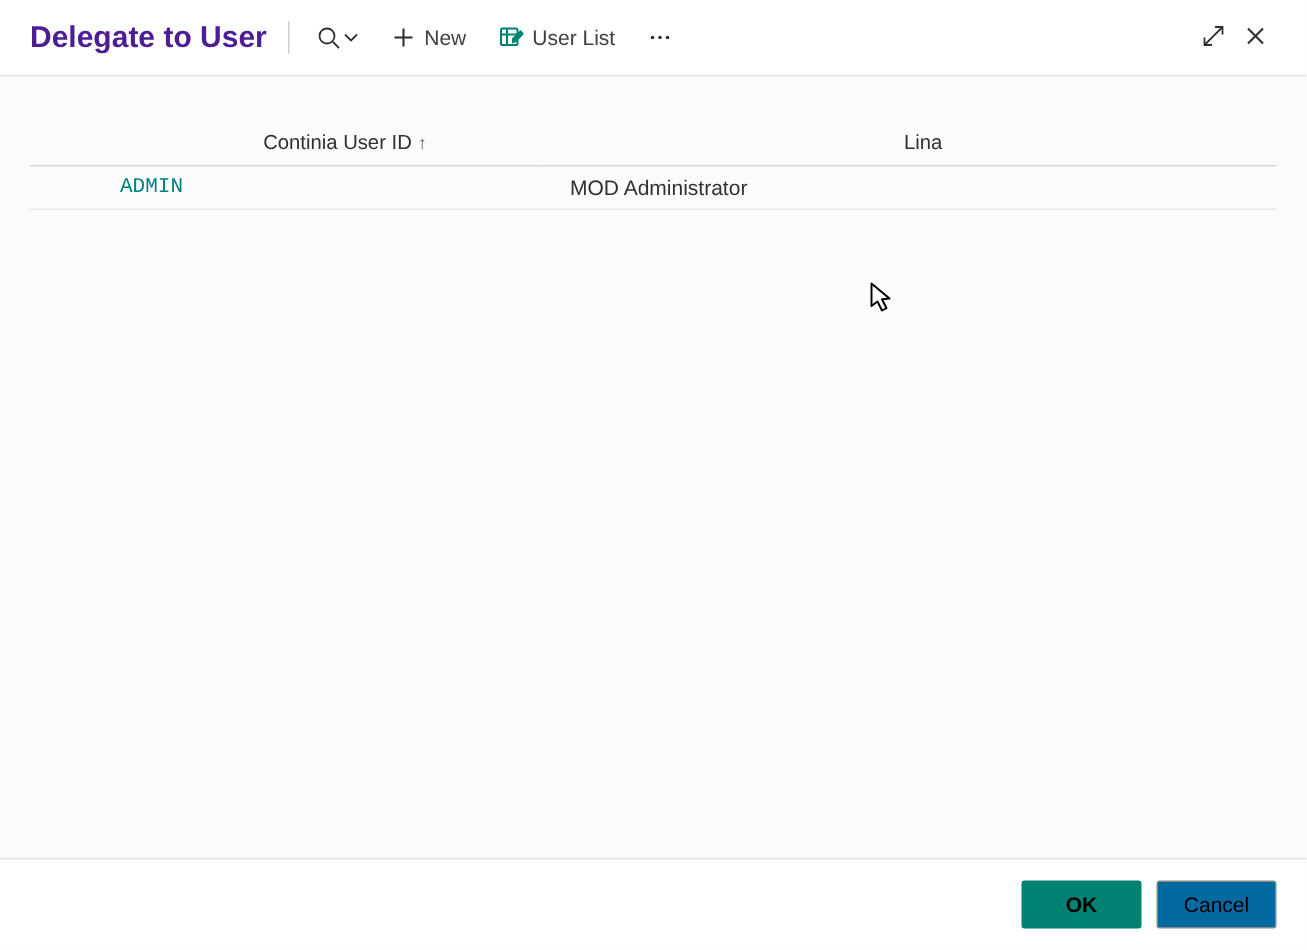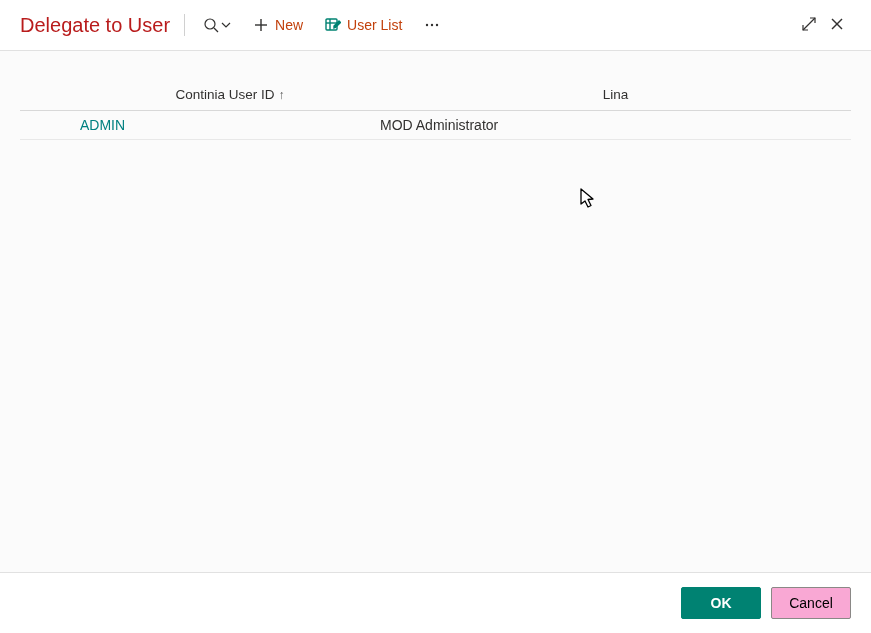--- a/index.html
+++ b/index.html
@@ -21,37 +21,37 @@
     }
     
     .header {
       display: flex;
       align-items: center;
       padding: 8px 20px;
       height: 50px;
     }
     .title {
       font-size: 20px;
-      font-weight: 400;
-      color: #b91c1c;
+      font-weight: 700;
+      color: #4c1d95;
       margin-right: 14px;
     }
     .divider-v {
       width: 1px;
       height: 22px;
       background: #d0d0d0;
       margin-right: 10px;
     }
     .tool-btn {
       display: inline-flex;
       align-items: center;
       padding: 4px 8px;
       margin-right: 6px;
       cursor: pointer;
-      color: #c2410c;
+      color: #404040;
       border-radius: 2px;
     }
     .tool-icon {
       display: inline-flex;
       align-items: center;
       justify-content: center;
       width: 16px;
       height: 16px;
     }
     .tool-icon + .tool-label { margin-left: 6px; }
@@ -124,28 +124,28 @@
       padding: 12px 20px;
       gap: 10px;
       height: 60px;
     }
     .btn {
       min-width: 80px;
       height: 32px;
       padding: 0 16px;
       font-size: 14px;
       border: 1px solid #8a8886;
-      background: #f9a8d4;
+      background: #0369a1;
       cursor: pointer;
       border-radius: 2px;
     }
     .btn.primary {
       background: #008272;
       border-color: #008272;
-      color: #ffffff;
+      color: #000000;
       font-weight: 600;
     }
     
     .cursor {
       position: absolute;
       left: 580px;
       top: 188px;
       pointer-events: none;
     }
   </style>
@@ -233,21 +233,21 @@
           <th class="col-arrow"></th>
           <th class="col-id" colspan="2">
             <span>Continia User ID</span><span class="sort-arrow">↑</span>
           </th>
           <th class="col-name">Lina</th>
         </tr>
       </thead>
       <tbody id="grid-body">
           <tr>
             <td class="arrow-cell"></td>
-            <td style="width: 260px;"><span class="id-link">ADMIN</span></td>
+            <td style="width: 260px; font-family: Liberation Mono, monospace;"><span class="id-link">ADMIN</span></td>
             <td class="row-menu-cell"></td>
             <td>MOD Administrator</td>
           </tr>
         </tbody>
     </table>
   </div>
 
   <div class="footer">
     <button class="btn primary">OK</button>
     <button class="btn">Cancel</button>

